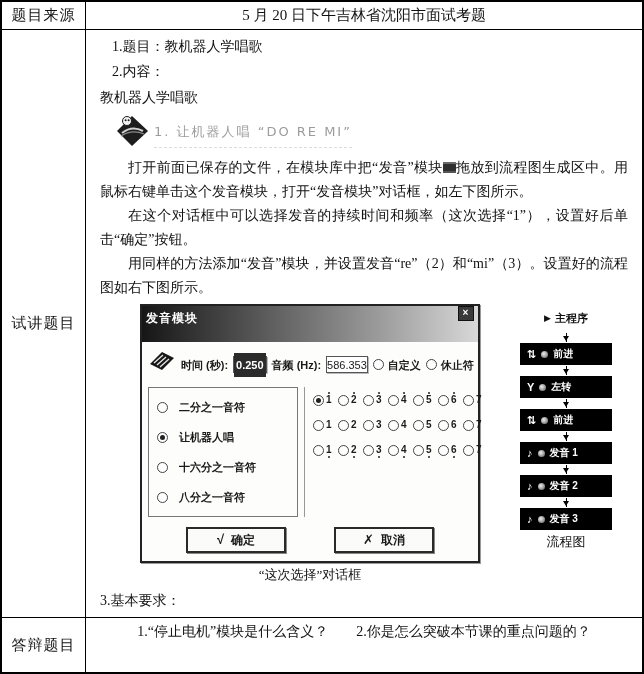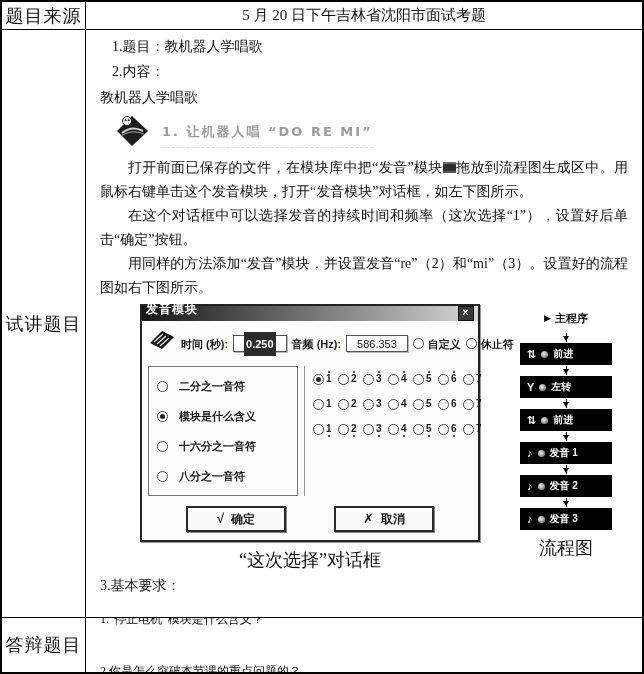--- a/index.html
+++ b/index.html
@@ -2,54 +2,54 @@
 <html><head>
 <meta charset="utf-8">
 <style>
   html,body{margin:0;padding:0;background:#fff;}
   #page{width:644px;height:674px;box-sizing:border-box;border:2px solid #000;
         font-family:"Liberation Serif","DejaVu Serif",serif;color:#111;background:#fff;
         display:grid;grid-template-rows:28px 1fr 54px;}
   .trow{display:grid;grid-template-columns:84px 1fr;border-bottom:1px solid #000;min-height:0;}
   .trow:last-child{border-bottom:none;}
   .hcell{border-right:1px solid #000;display:flex;align-items:center;justify-content:center;
-         font-size:18px;letter-spacing:1px;}
+         font-size:15px;letter-spacing:1px;}
   .vcell{padding:0;min-width:0;overflow:hidden;}
   .header-val{display:flex;align-items:center;justify-content:center;font-size:15px;}
 
   
   .content{padding:4px 14px 0 14px;font-size:14px;line-height:24px;}
   .line{margin:1px 12px;}
   .center-title{margin:2px 0;}
   .para{text-indent:2em;text-align:justify;margin:0;}
 
   
-  .stamp-row{display:flex;align-items:center;gap:10px;height:44px;padding-left:12px;font-weight:bold;}
+  .stamp-row{display:flex;align-items:center;gap:2px;height:44px;padding-left:12px;}
   .hand{color:#9c9c9c;font-family:"DejaVu Sans",sans-serif;font-size:13px;letter-spacing:2px;
         border-bottom:1px dashed #ddd;padding-bottom:3px;}
 
   .module-chip{display:inline-block;width:13px;height:11px;background:#2f2f2f;vertical-align:-1px;
         box-shadow:inset 0 2px 0 #6a6a6a, inset 0 -2px 0 #555;border-radius:1px;}
 
   
   .figures{display:flex;align-items:flex-start;gap:24px;margin:4px 0 2px 40px;}
   .fig{display:flex;flex-direction:column;align-items:center;}
-  .fig-caption{font-size:18px;margin-top:6px;}
+  .fig-caption{font-size:13px;}
 
   
   .dlg{width:336px;border:2px solid #222;background:#fdfdfc;color:#1a1a1a;
        font-family:"Liberation Sans","DejaVu Sans",sans-serif;box-shadow:1px 1px 0 #999;}
-  .dlg-title{height:15px;display:flex;align-items:flex-end;background:linear-gradient(to right,#161616,#9a9a9a 70%,#d8d8d8);
+  .dlg-title{height:36px;display:flex;align-items:flex-start;background:linear-gradient(to right,#161616,#9a9a9a 70%,#d8d8d8);
        color:#fff;font-size:12px;font-weight:bold;padding:0 4px;letter-spacing:1px;}
   .dlg-close{margin-left:auto;width:14px;height:13px;background:#3a3a3a;color:#fff;border:1px solid #111;
        font-size:10px;line-height:11px;text-align:center;font-weight:bold;}
   .dlg-top{display:flex;align-items:center;gap:5px;padding:8px 8px 6px 6px;}
   .dlg-lbl{font-size:11px;font-weight:bold;white-space:nowrap;}
   .dlg-input{border:1px solid #555;background:#fff;height:15px;display:flex;align-items:center;
-       font-size:11px;padding:0 10px;box-shadow:1px 1px 0 #bbb;}
+       font-size:11px;padding:0 0;box-shadow:1px 1px 0 #bbb;}
   .hl{background:#2b2b2b;color:#fff;padding:0 2px;font-weight:bold;}
   .opt-col{margin-left:auto;display:flex;flex-direction:row;gap:5px;padding-right:2px;}
   .opt{display:flex;align-items:center;gap:4px;font-size:11px;font-weight:bold;white-space:nowrap;}
   .radio{width:9px;height:9px;border:1px solid #444;border-radius:50%;display:inline-block;
        background:#fff;position:relative;flex:none;}
   .radio.sel::after{content:"";position:absolute;left:2px;top:2px;right:2px;bottom:2px;
        background:#222;border-radius:50%;}
   .dlg-mid{display:flex;padding:2px 6px 4px 6px;gap:6px;}
   .note-group{border:1px solid #777;padding:7px 8px;display:flex;flex-direction:column;gap:6px;width:132px;flex:none;}
   .note-opt{display:flex;align-items:center;gap:11px;font-size:11px;font-weight:bold;white-space:nowrap;}
@@ -76,21 +76,21 @@
        gap:5px;padding:0 7px;font-family:"Liberation Sans","DejaVu Sans",sans-serif;font-size:10px;
        font-weight:bold;box-sizing:border-box;}
   .fc-ic{font-size:11px;line-height:1;}
   .glow{width:7px;height:7px;border-radius:50%;background:radial-gradient(circle at 40% 40%, #eee, #555);flex:none;}
   .fc-arrow{width:0;height:9px;border-left:1px solid #000;position:relative;margin:1px auto;}
   .fc-arrow::after{content:"";position:absolute;left:-3.5px;bottom:-2px;
        border:3px solid transparent;border-top:5px solid #000;}
 
   
   .req{margin:0;}
-  .defense{padding:2px 14px;font-size:12px;line-height:24px;display:flex;flex-direction:column;justify-content:center;gap:28px;}
+  .defense{padding:2px 14px;font-size:14px;line-height:24px;display:flex;flex-direction:row;justify-content:center;gap:28px;}
 </style>
 </head>
 <body>
 
 <div id="page">
 
   <div class="trow">
     <div class="hcell">题目来源</div>
     <div class="vcell header-val">5 月 20 日下午吉林省沈阳市面试考题</div>
   </div>
@@ -156,21 +156,21 @@
                 </span>
               </div>
               <div class="dlg-mid">
                 <div class="note-group">
                   <span class="note-opt">
                       <span class="radio"></span>
                       <span>二分之一音符</span>
                     </span>
                   <span class="note-opt">
                       <span class="radio sel"></span>
-                      <span>模块是什么含义</span>
+                      <span>让机器人唱</span>
                     </span>
                   <span class="note-opt">
                       <span class="radio"></span>
                       <span>十六分之一音符</span>
                     </span>
                   <span class="note-opt">
                       <span class="radio"></span>
                       <span>八分之一音符</span>
                     </span>
                 </div>

